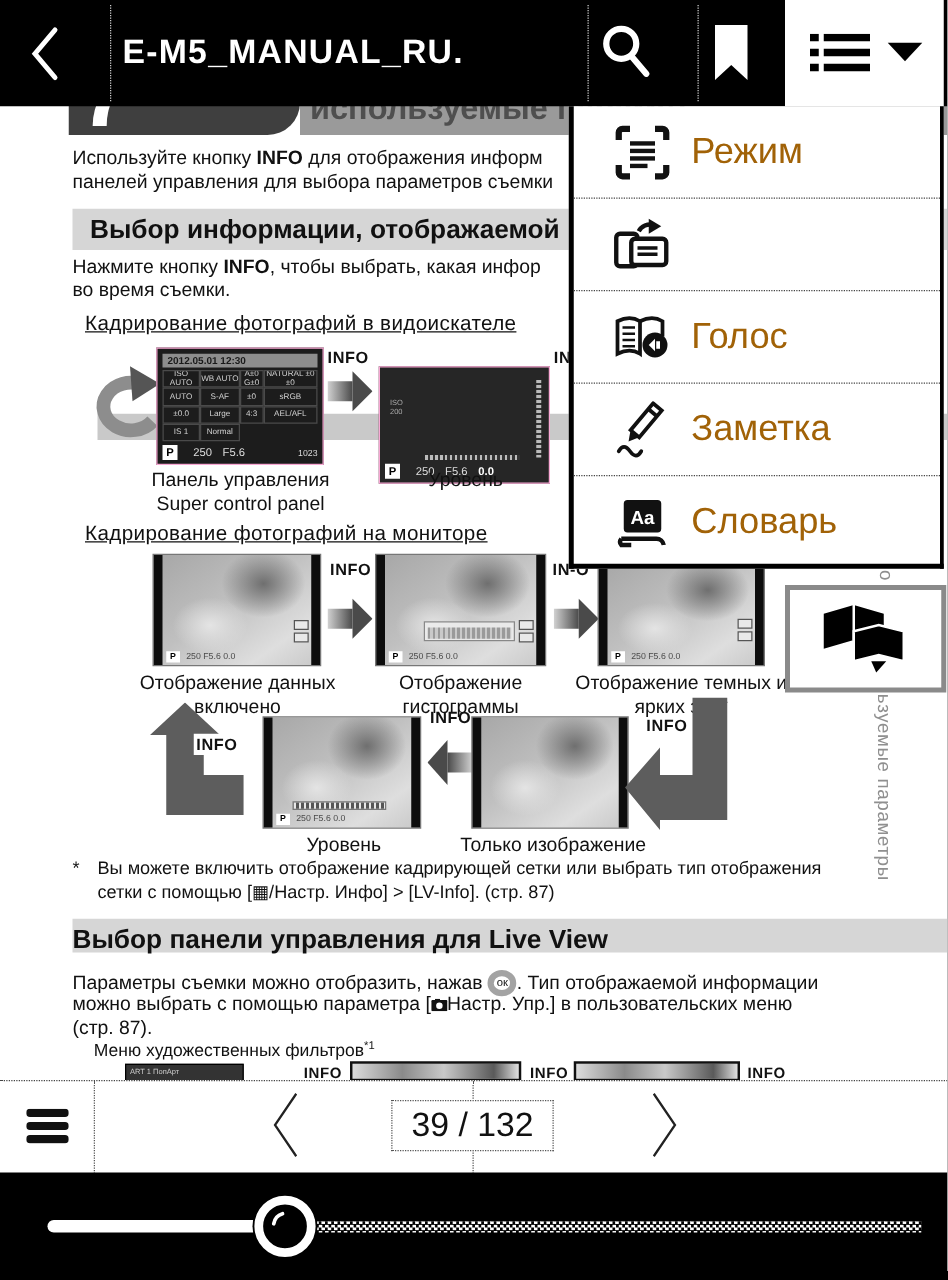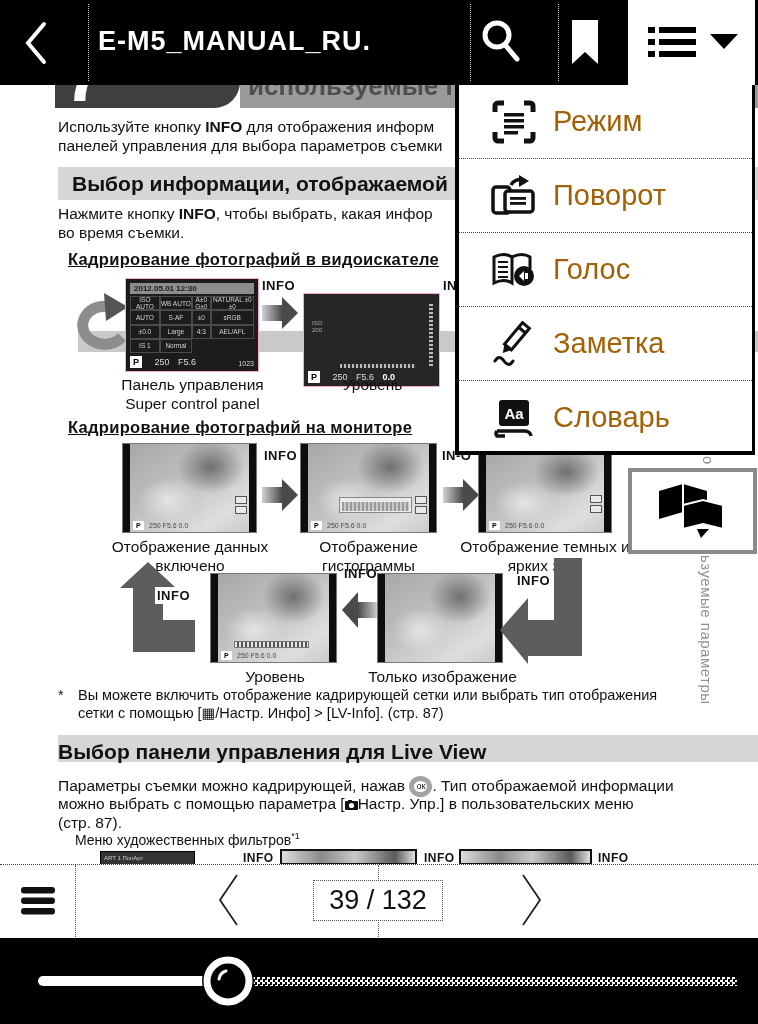--- a/index.html
+++ b/index.html
@@ -14,21 +14,21 @@
   
   .menu{left:455px;top:85px;width:300px;height:370px;background:#fff;z-index:50;
         border-left:4px solid #000;border-right:3px solid #000;border-bottom:4px solid #000;box-sizing:border-box;}
   .menu-item{position:relative;height:73px;display:flex;align-items:center;}
   .menu-item + .menu-item{border-top:1px dotted #444;}
   .menu-item .mi-icon{width:46px;height:46px;margin-left:32px;flex:0 0 46px;}
   .menu-item .mi-label{margin-left:16px;font-size:29px;color:#a16207;}
   
   .doc-text{font-size:15.5px;line-height:18px;white-space:nowrap;}
   .gray-head{background:#d6d6d6;font-weight:bold;font-size:21px;white-space:nowrap;}
-  .subhead{font-weight:bold;font-size:16.5px;text-decoration:underline;white-space:nowrap;letter-spacing:.3px;}
+  .subhead{font-weight:normal;font-size:16.5px;text-decoration:underline;white-space:nowrap;letter-spacing:.3px;}
   .caption{font-size:15.5px;text-align:center;line-height:19px;}
   .info-lbl{font-weight:bold;font-size:13px;letter-spacing:.5px;}
   
   .camscreen{background:#1c1c1c;box-sizing:border-box;border:1px solid #f9a8d4;}
   .scp-date{position:absolute;left:4px;top:4px;right:4px;height:11px;background:#8d8d8d;color:#1a1a1a;
             font-size:8px;font-weight:bold;line-height:11px;padding-left:4px;}
   .scp-grid{position:absolute;left:4px;top:17px;right:4px;bottom:18px;display:grid;
             grid-template-columns:24% 26% 15% 35%;grid-auto-rows:1fr;}
   .scp-grid div{border:1px solid #4a4a4a;color:#d2d2d2;font-size:6.5px;line-height:7px;
                 display:flex;align-items:center;justify-content:center;text-align:center;overflow:hidden;}
@@ -267,21 +267,21 @@
     <div class="abs" style="left:58px;top:602px;font-size:14.5px;">*</div>
     <div class="abs" style="left:78px;top:602px;font-size:14.5px;white-space:nowrap;">Вы можете включить отображение кадрирующей сетки или выбрать тип отображения</div>
     <div class="abs" style="left:78px;top:620px;font-size:14.5px;white-space:nowrap;">
       <span>сетки с помощью [</span><span>▦</span><span>/Настр. Инфо] &gt; [LV-Info]. (стр. 87)</span>
     </div>
 
     <div class="abs gray-head" style="left:58px;top:650px;width:700px;height:27px;line-height:33px;box-sizing:border-box;">
       <span>Выбор панели управления для Live View</span>
     </div>
     <div class="abs doc-text" style="left:58px;top:691px;">
-      <span>Параметры съемки можно кадрирующей, нажав </span><span class="ok-circ">ок</span><span>. Тип отображаемой информации</span>
+      <span>Параметры съемки можно отобразить, нажав </span><span class="ok-circ">ок</span><span>. Тип отображаемой информации</span>
     </div>
     <div class="abs doc-text" style="left:58px;top:710px;">
       <span>можно выбрать с помощью параметра [</span><svg width="13" height="10" viewBox="0 0 13 10" style="vertical-align:-1px;">
           <rect x="0" y="1" width="13" height="9" rx="1" fill="#111"></rect>
           <circle cx="6.5" cy="5.5" r="2.6" fill="#fff"></circle>
           <rect x="3" y="0" width="4" height="2" fill="#111"></rect>
         </svg><span>Настр. Упр.] в пользовательских меню</span>
     </div>
     <div class="abs doc-text" style="left:58px;top:729px;">(стр. 87).</div>
 
@@ -357,21 +357,20 @@
     </div>
     <div class="menu-item">
       <svg class="mi-icon" viewBox="0 0 46 46">
         <rect x="2" y="14" width="17" height="26" rx="3" fill="none" stroke="#111" stroke-width="3.5"></rect>
         <path d="M20,12 a10,9 0 0 1 12,-5" fill="none" stroke="#111" stroke-width="3.5"></path>
         <polygon points="28,2 38,8 28,14" fill="#111"></polygon>
         <rect x="14" y="18" width="28" height="21" rx="3" fill="#fff" stroke="#111" stroke-width="3.5"></rect>
         <rect x="19" y="24" width="16" height="2.8" fill="#111"></rect>
           <rect x="19" y="29" width="16" height="2.8" fill="#111"></rect>
       </svg>
-      <span class="mi-label">Поворот</span>
     </div>
     <div class="menu-item">
       <svg class="mi-icon" viewBox="0 0 46 46">
         <path d="M3,10 q10,-5 18,0 v26 q-8,-5 -18,0 z" fill="none" stroke="#111" stroke-width="3"></path>
         <path d="M21,10 q10,-5 18,0 v12" fill="none" stroke="#111" stroke-width="3"></path>
         <path d="M7,15 h10 M7,20 h10 M7,25 h10 M7,30 h10" stroke="#111" stroke-width="2"></path>
         <circle cx="33" cy="29" r="10" fill="#111"></circle>
         <polygon points="28,29 33,24 33,34" fill="#fff"></polygon>
         <rect x="34" y="26" width="3" height="6" fill="#fff"></rect>
       </svg>

